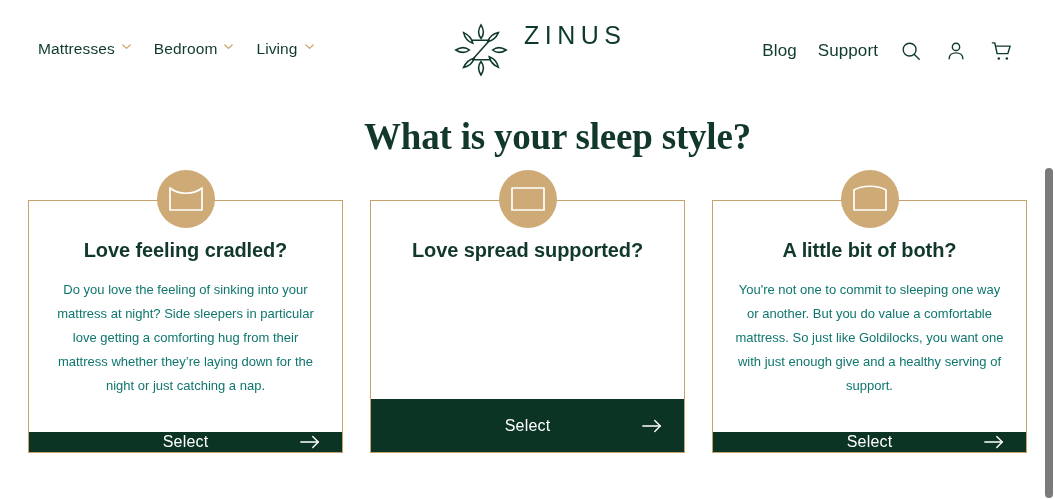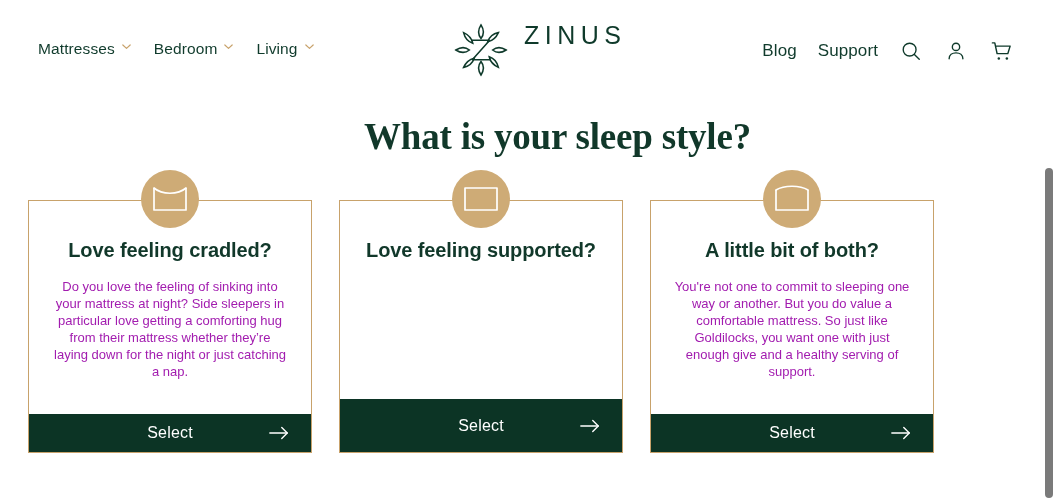--- a/index.html
+++ b/index.html
@@ -107,21 +107,21 @@
     margin-top: 17px;
     letter-spacing: -0.2px;
     margin-left: 36px;
   }
 
   
   .cards {
     position: absolute;
     top: 200px;
     left: 28px;
-    width: 906px;
+    width: 999px;
     display: flex;
     gap: 27px;
   }
 
   .card {
     position: relative;
     width: 315px;
     height: 253px;
     border: 1px solid #c8a26b;
     background: #ffffff;
@@ -153,22 +153,22 @@
   .card-heading {
     font-size: 20px;
     font-weight: 700;
     color: #11382a;
     margin-bottom: 16px;
     letter-spacing: -0.1px;
   }
 
   .card-desc {
     font-size: 13px;
-    line-height: 17px;
-    color: #a21caf;
+    line-height: 24px;
+    color: #0f766e;
   }
 
   .card-select {
     height: 53px;
     background: #0c3425;
     display: flex;
     align-items: center;
     justify-content: center;
     position: relative;
     cursor: pointer;
@@ -329,21 +329,21 @@
     </div>
   </div>
 
   <div class="card">
     <div class="card-icon">
       <svg width="44" height="34" viewBox="0 0 44 34" fill="none">
         <path d="M6 6 V28 H38 V6 Z" stroke="#ffffff" stroke-width="1.7" stroke-linejoin="round"></path>
       </svg>
     </div>
     <div class="card-body">
-      <div class="card-heading">Love feeling supported?</div>
+      <div class="card-heading">Love spread supported?</div>
     </div>
     <div class="card-select">
       <span class="sel-label">Select</span>
       <span class="sel-arrow">
         <svg width="22" height="16" viewBox="0 0 24 16" fill="none">
           <path d="M2 8 H21" stroke="#ffffff" stroke-width="1.5" stroke-linecap="round"></path>
           <path d="M15 2 L21 8 L15 14" stroke="#ffffff" stroke-width="1.5" stroke-linecap="round" stroke-linejoin="round"></path>
         </svg>
       </span>
     </div>

